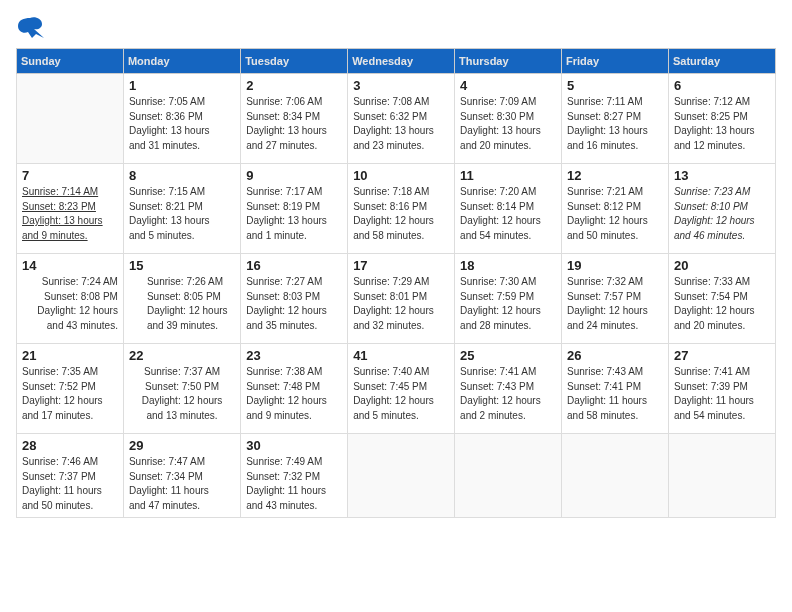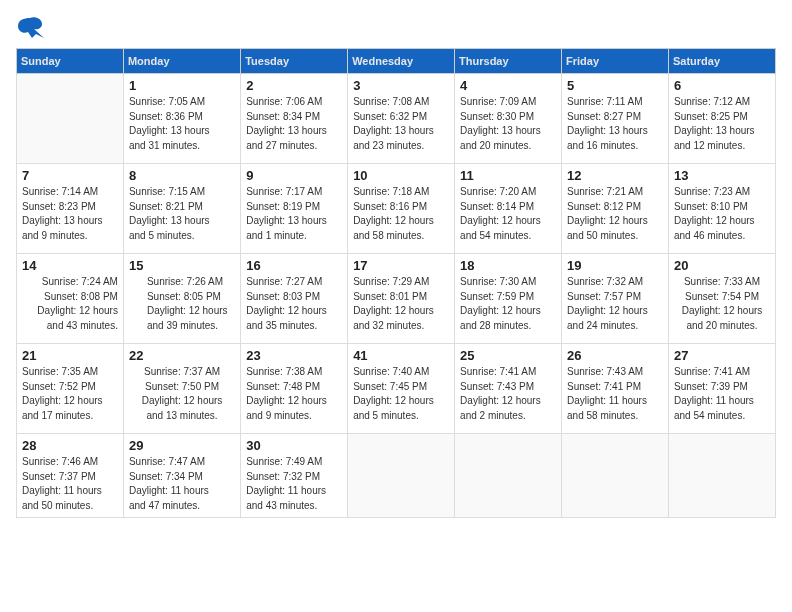--- a/index.html
+++ b/index.html
@@ -156,21 +156,21 @@
           <div class="day-num">6</div>
           <div class="day-info" style="white-space: pre-line;">Sunrise: 7:12 AM
 Sunset: 8:25 PM
 Daylight: 13 hours
 and 12 minutes.</div>
         </td>
       </tr>
       <tr>
         <td>
           <div class="day-num">7</div>
-          <div class="day-info" style="white-space: pre-line;">Sunrise: 7:14 AM
+          <div class="day-info" style="white-space: pre-line; text-decoration: underline;">Sunrise: 7:14 AM
 Sunset: 8:23 PM
 Daylight: 13 hours
 and 9 minutes.</div>
         </td>
         <td>
           <div class="day-num">8</div>
           <div class="day-info" style="white-space: pre-line;">Sunrise: 7:15 AM
 Sunset: 8:21 PM
 Daylight: 13 hours
 and 5 minutes.</div>
@@ -198,21 +198,21 @@
         </td>
         <td>
           <div class="day-num">12</div>
           <div class="day-info" style="white-space: pre-line;">Sunrise: 7:21 AM
 Sunset: 8:12 PM
 Daylight: 12 hours
 and 50 minutes.</div>
         </td>
         <td>
           <div class="day-num">13</div>
-          <div class="day-info" style="white-space: pre-line;">Sunrise: 7:23 AM
+          <div class="day-info" style="white-space: pre-line; font-style: italic;">Sunrise: 7:23 AM
 Sunset: 8:10 PM
 Daylight: 12 hours
 and 46 minutes.</div>
         </td>
       </tr>
       <tr>
         <td>
           <div class="day-num">14</div>
           <div class="day-info" style="white-space: pre-line; text-align: right;">Sunrise: 7:24 AM
 Sunset: 8:08 PM
@@ -249,21 +249,21 @@
         </td>
         <td>
           <div class="day-num">19</div>
           <div class="day-info" style="white-space: pre-line;">Sunrise: 7:32 AM
 Sunset: 7:57 PM
 Daylight: 12 hours
 and 24 minutes.</div>
         </td>
         <td>
           <div class="day-num">20</div>
-          <div class="day-info" style="white-space: pre-line; text-align: center;">Sunrise: 7:33 AM
+          <div class="day-info" style="white-space: pre-line;">Sunrise: 7:33 AM
 Sunset: 7:54 PM
 Daylight: 12 hours
 and 20 minutes.</div>
         </td>
       </tr>
       <tr>
         <td>
           <div class="day-num">21</div>
           <div class="day-info" style="white-space: pre-line;">Sunrise: 7:35 AM
 Sunset: 7:52 PM

